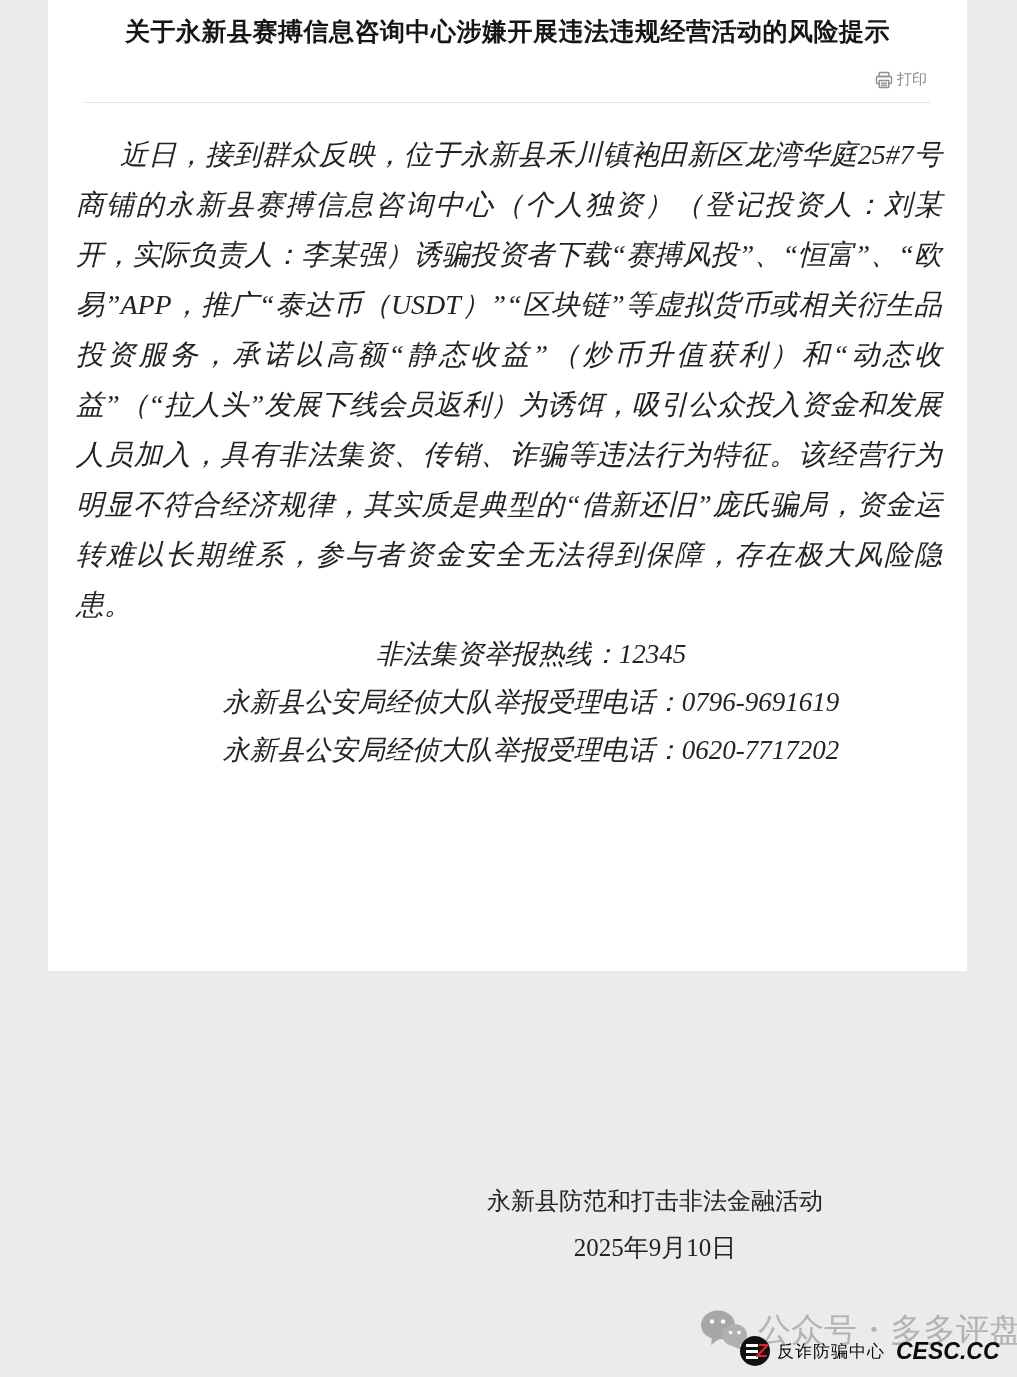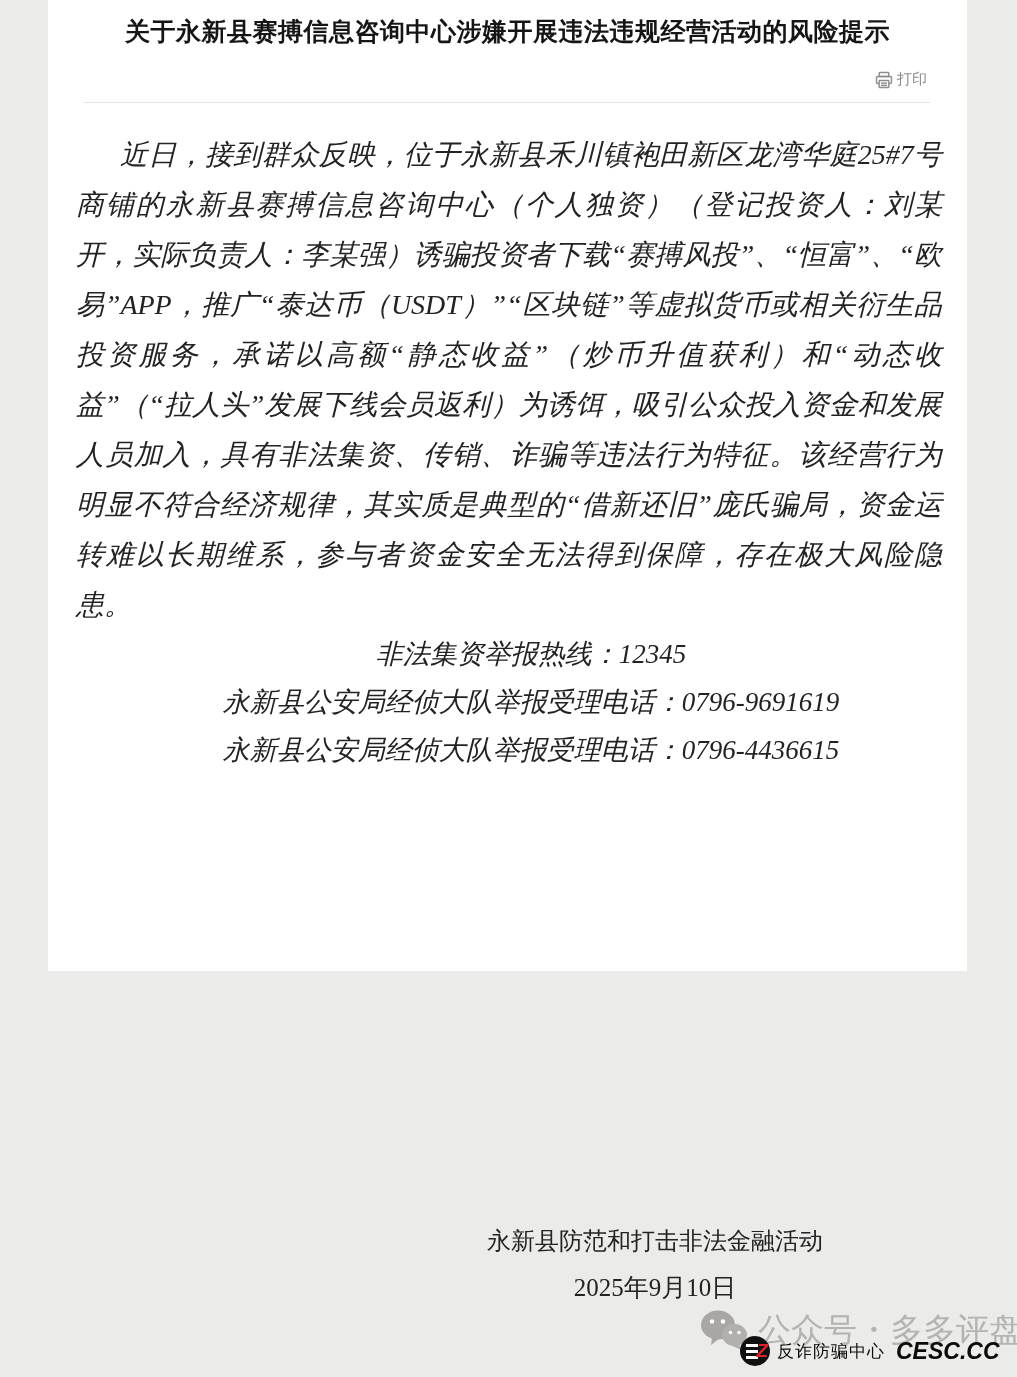--- a/index.html
+++ b/index.html
@@ -40,21 +40,21 @@
   .body-text p.para {
     margin:0; font-size:28px; line-height:50px;
     text-align:justify; text-indent:44px;
   }
   .body-text p.hotline {
     margin:0; font-size:27px; line-height:48px; text-indent:44px;text-align:center;
   }
   .hotline .num { font-family:"Liberation Serif", serif; }
   .hotline .num-sm { font-size:21px; }
   .signature {
-    position:absolute; left:427px; top:1218px; width:360px;
+    position:absolute; left:427px; top:1178px; width:360px;
     text-align:center; color:#232323;
     font-family:"Liberation Serif", serif;
   }
   .sig-org { margin:0; font-size:24px; line-height:46px; }
   .sig-date { margin:0; font-size:25px; line-height:47px; }
 
   
   .wm-gray {
     position:absolute; left:698px; top:1308px;
     display:flex; align-items:center; gap:10px;
@@ -111,21 +111,21 @@
     <div class="divider"></div>
 
     <div class="body-text">
       <p class="para">近日，接到群众反映，位于永新县禾川镇袍田新区龙湾华庭25#7号商铺的永新县赛搏信息咨询中心（个人独资）（登记投资人：刘某开，实际负责人：李某强）诱骗投资者下载“赛搏风投”、“恒富”、“欧易”APP，推广“泰达币（USDT）”“区块链”等虚拟货币或相关衍生品投资服务，承诺以高额“静态收益”（炒币升值获利）和“动态收益”（“拉人头”发展下线会员返利）为诱饵，吸引公众投入资金和发展人员加入，具有非法集资、传销、诈骗等违法行为特征。该经营行为明显不符合经济规律，其实质是典型的“借新还旧”庞氏骗局，资金运转难以长期维系，参与者资金安全无法得到保障，存在极大风险隐患。</p>
 
       <p class="hotline"><span>非法集资举报热线：</span><span class="num">12345</span></p>
 
       <p class="hotline"><span>永新县公安局经侦大队举报受理电话：</span><span class="num">0796-9691619</span></p>
 
 
-      <p class="hotline"><span>永新县公安局经侦大队举报受理电话：</span><span class="num">0796-4436615</span></p>
+      <p class="hotline"><span>永新县公安局经侦大队举报受理电话：</span><span class="num">0620-7717202</span></p>
     </div>
 
     <div class="signature">
       <p class="sig-org">永新县防范和打击非法金融活动</p>
       <p class="sig-date">2025年9月10日</p>
     </div>
   </div>
 
   <div class="wm-gray">
     <span>

